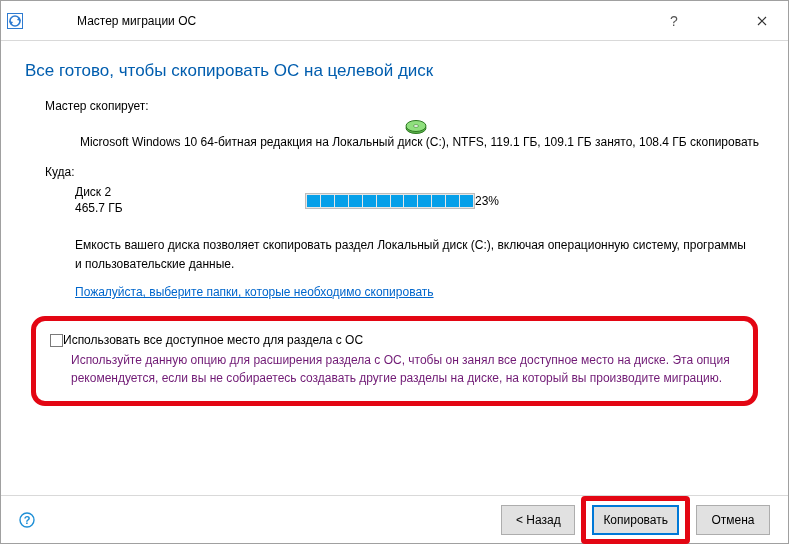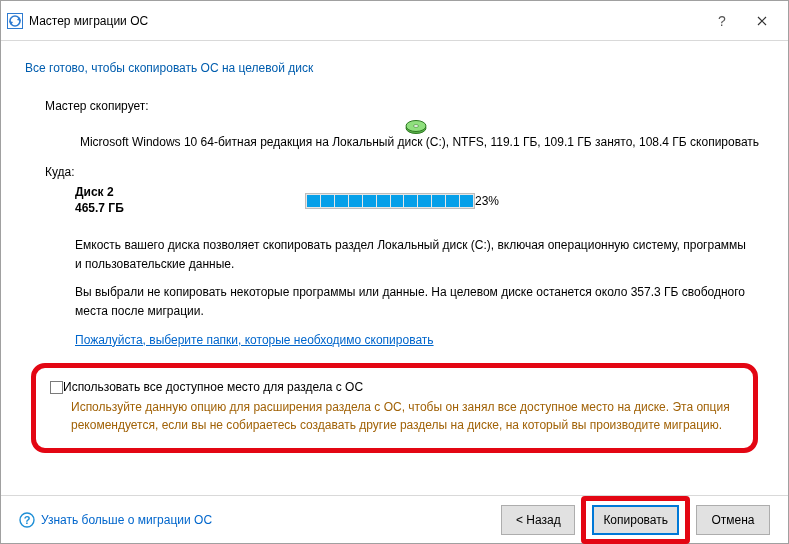--- a/index.html
+++ b/index.html
@@ -21,20 +21,21 @@
     display: flex;
     flex-direction: column;
   }
   .titlebar {
     height: 40px;
     background: #fff;
     border-bottom: 1px solid #d9d9d9;
     display: flex;
     align-items: center;
     padding: 16px 6px;
+    gap: 48px;
   }
   .titlebar .app-icon {
     width: 16px;
     height: 16px;
     margin-right: 6px;
     display: inline-flex;
     align-items: center;
     justify-content: center;
   }
   .titlebar .title {
@@ -51,22 +52,22 @@
     color: #555;
     font-size: 14px;
   }
   .body {
     flex: 1;
     padding: 12px 24px 0 24px;
     overflow: hidden;
   }
   .heading {
     color: #005dae;
-    font-size: 12px;
-    margin: 8px 0 24px 0;
+    font-size: 17px;
+    margin: 8px 0 18px 0;
   }
   .section-label {
     margin-left: 20px;
     margin-bottom: 6px;
   }
   .source-row {
     display: flex;
     align-items: center;
     margin-left: 50px;
     margin-bottom: 16px;
@@ -79,21 +80,20 @@
   }
   .dest-block {
     display: flex;
     margin-left: 50px;
     align-items: center;
     margin-bottom: 20px;
   }
   .dest-info {
     width: 230px;
     line-height: 1.3;
-    font-weight: bold;
   }
   .progress-wrap {
     flex: 1;
     display: flex;
     align-items: center;
   }
   .progress-bar-outer {
     width: 170px;
     height: 16px;
     border: 0.5px solid #bcbcbc;
@@ -134,21 +134,21 @@
   .checkbox {
     width: 13px;
     height: 13px;
     border: 1px solid #7a7a7a;
     background: #fff;
     margin-top: 1px;
     flex-shrink: 0;
   }
   .option-desc {
     margin-left: 21px;
-    color: #a16207;
+    color: #701a75;
     line-height: 1.5;
   }
   .footer {
     border-top: 1px solid #d9d9d9;
     height: 48px;
     display: flex;
     align-items: center;
     padding: 0 18px;
     gap: 6px;
   }
@@ -246,42 +246,40 @@
           <div class="progress-seg"></div>
             <div class="progress-seg"></div>
             <div class="progress-seg"></div>
         </div>
         <span class="progress-pct">23%</span>
       </div>
     </div>
 
     <div class="desc-block">
       <p>Емкость вашего диска позволяет скопировать раздел Локальный диск (C:), включая операционную систему, программы и пользовательские данные.</p>
-      <p>Вы выбрали не копировать некоторые программы или данные. На целевом диске останется около 357.3 ГБ свободного места после миграции.</p>
       <span class="link">Пожалуйста, выберите папки, которые необходимо скопировать</span>
     </div>
 
     <div class="option-frame">
       <div class="checkbox-row">
         <div class="checkbox"></div>
         <span>Использовать все доступное место для раздела с ОС</span>
       </div>
       <div class="option-desc">Используйте данную опцию для расширения раздела с ОС, чтобы он занял все доступное место на диске. Эта опция рекомендуется, если вы не собираетесь создавать другие разделы на диске, на который вы производите миграцию.</div>
     </div>
   </div>
 
   <div class="footer">
     <div class="help-link">
       <span class="help-icon">
         <svg viewBox="0 0 16 16" width="16" height="16">
           <circle cx="8" cy="8" r="7" fill="#fff" stroke="#1e8fd6" stroke-width="1.4"></circle>
           <text x="8" y="12" text-anchor="middle" font-size="11" font-weight="bold" fill="#1e8fd6">?</text>
         </svg>
       </span>
-      <span>Узнать больше о миграции ОС</span>
     </div>
     <div class="btn">
       <span>&lt; Назад</span>
     </div>
     <div class="emph-frame">
       <div class="btn default">
         <span>Копировать</span>
       </div>
     </div>
     <div class="btn">

